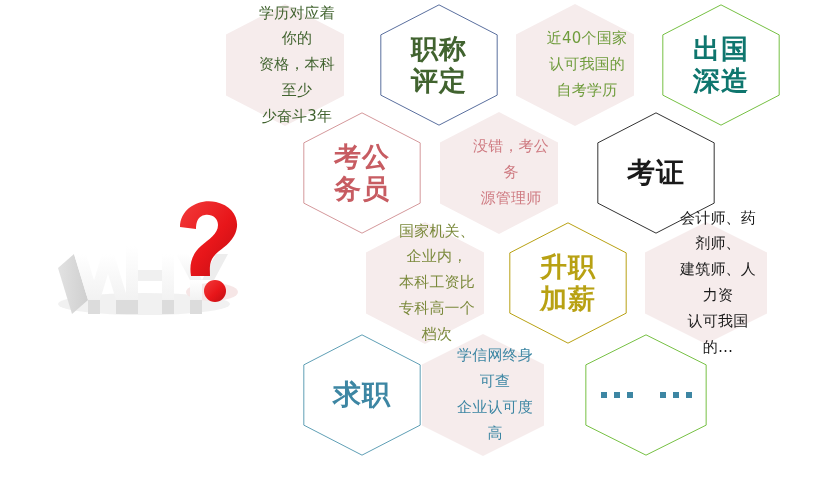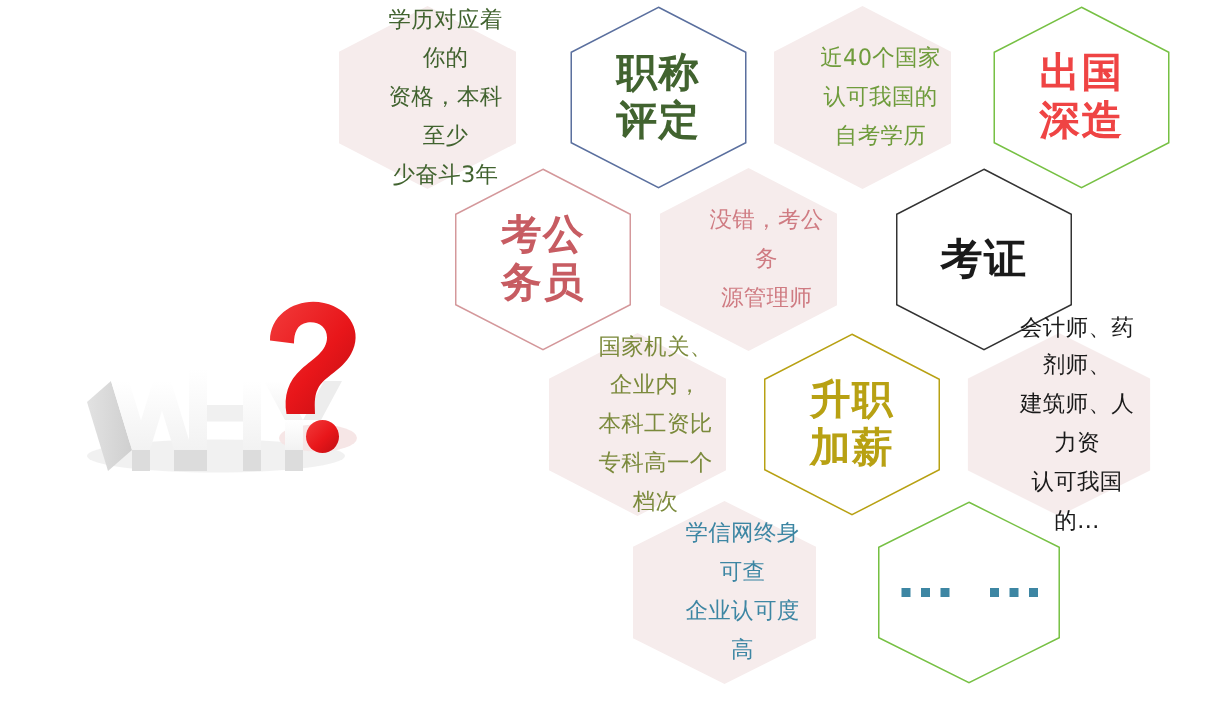--- a/index.html
+++ b/index.html
@@ -172,21 +172,21 @@
     <div class="hex note align-left" style="left: 516px; top: 4px; width: 118px; height: 122px;">
       <div class="hex-shape" style="background: rgb(246, 236, 236); clip-path: polygon(50% 0%, 100% 25%, 100% 75%, 50% 100%, 0% 75%, 0% 25%);"></div>
       <div class="hex-label" style="color: rgb(111, 156, 60);">近40个国家
 认可我国的
 自考学历</div>
     </div>
     <div class="hex title" style="left: 662px; top: 4px; width: 118px; height: 122px;">
       <div class="hex-shape"><svg width="100%" height="100%" viewBox="0 0 100 100" preserveAspectRatio="none">
           <polygon points="50,0.7 99.3,25.3 99.3,74.7 50,99.3 0.7,74.7 0.7,25.3" fill="none" stroke="#76c043" stroke-width="1" vector-effect="non-scaling-stroke"></polygon>
         </svg></div>
-      <div class="hex-label" style="color: #ef4444;">出国
+      <div class="hex-label" style="color: #0f766e;">出国
 深造</div>
     </div>
     <div class="hex title" style="left: 303px; top: 112px; width: 118px; height: 122px;">
       <div class="hex-shape"><svg width="100%" height="100%" viewBox="0 0 100 100" preserveAspectRatio="none">
           <polygon points="50,0.7 99.3,25.3 99.3,74.7 50,99.3 0.7,74.7 0.7,25.3" fill="none" stroke="#d4989b" stroke-width="1" vector-effect="non-scaling-stroke"></polygon>
         </svg></div>
       <div class="hex-label" style="color: rgb(199, 92, 98);">考公
 务员</div>
     </div>
     <div class="hex note align-left" style="left: 440px; top: 112px; width: 118px; height: 122px;">
@@ -213,20 +213,26 @@
         </svg></div>
       <div class="hex-label" style="color: rgb(184, 161, 19);">升职
 加薪</div>
     </div>
     <div class="hex note align-left" style="left: 645px; top: 222px; width: 122px; height: 122px;">
       <div class="hex-shape" style="background: rgb(246, 236, 236); clip-path: polygon(50% 0%, 100% 25%, 100% 75%, 50% 100%, 0% 75%, 0% 25%);"></div>
       <div class="hex-label" style="color: rgb(26, 26, 26);">会计师、药剂师、
 建筑师、人力资
 认可我国的…</div>
     </div>
+    <div class="hex title single" style="left: 303px; top: 334px; width: 118px; height: 122px;">
+      <div class="hex-shape"><svg width="100%" height="100%" viewBox="0 0 100 100" preserveAspectRatio="none">
+          <polygon points="50,0.7 99.3,25.3 99.3,74.7 50,99.3 0.7,74.7 0.7,25.3" fill="none" stroke="#5f9fb5" stroke-width="1" vector-effect="non-scaling-stroke"></polygon>
+        </svg></div>
+      <div class="hex-label" style="color: rgb(61, 134, 163);">求职</div>
+    </div>
     <div class="hex note align-left" style="left: 422px; top: 334px; width: 122px; height: 122px;">
       <div class="hex-shape" style="background: rgb(246, 236, 236); clip-path: polygon(50% 0%, 100% 25%, 100% 75%, 50% 100%, 0% 75%, 0% 25%);"></div>
       <div class="hex-label" style="color: rgb(61, 134, 163);">学信网终身可查
 企业认可度高</div>
     </div>
     <div class="hex dots" style="left: 585px; top: 334px; width: 122px; height: 122px;">
       <div class="hex-shape"><svg width="100%" height="100%" viewBox="0 0 100 100" preserveAspectRatio="none">
           <polygon points="50,0.7 99.3,25.3 99.3,74.7 50,99.3 0.7,74.7 0.7,25.3" fill="none" stroke="#76c043" stroke-width="1" vector-effect="non-scaling-stroke"></polygon>
         </svg></div>
       <div class="dots-row">

